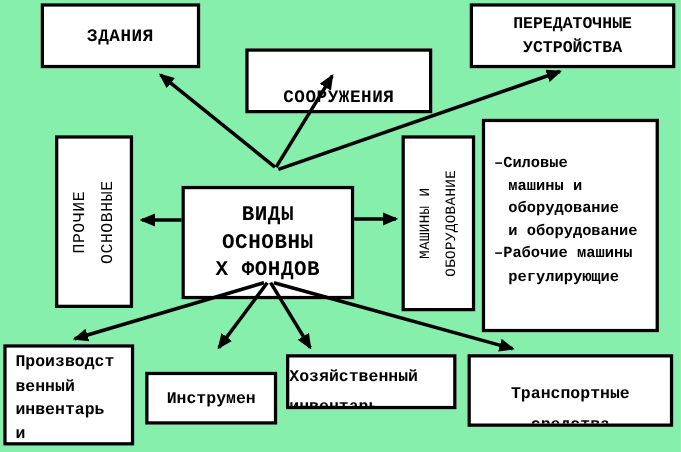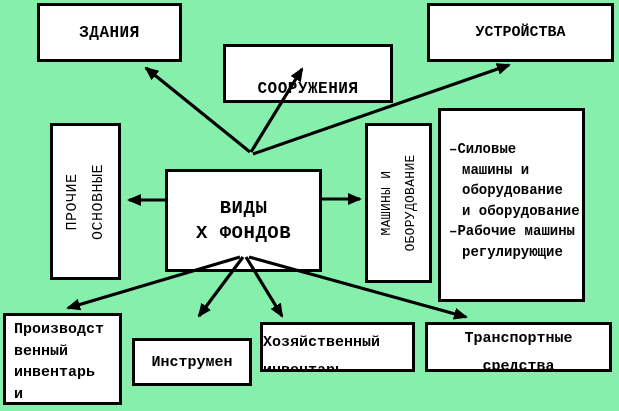--- a/index.html
+++ b/index.html
@@ -19,26 +19,26 @@
     overflow:hidden;
   }
   .center-text{display:flex;align-items:center;justify-content:center;text-align:center;}
   .bottom-text{display:flex;align-items:flex-end;justify-content:center;text-align:center;}
 
   #box-buildings{left:37px;top:3px;width:145px;height:59px;font-weight:bold;font-size:16px;letter-spacing:0.5px;}
   #box-structures{left:223px;top:3px;width:170px;height:59px;font-weight:bold;font-size:16px;letter-spacing:0.5px;padding-bottom:2px;margin-top:41px;}
   #box-transmission{left:427px;top:3px;width:187px;height:59px;font-weight:bold;font-size:15px;line-height:22px;}
   #box-other-fixed{left:50px;top:123px;width:71px;height:157px;}
   #box-machines{left:365px;top:123px;width:67px;height:160px;}
-  #box-machines-detail{left:438px;top:108px;width:147px;height:194px;font-weight:bold;font-size:14px;line-height:20.5px;padding-top:28px;}
+  #box-machines-detail{left:438px;top:108px;width:161px;height:194px;font-weight:bold;font-size:14px;line-height:20.5px;padding-top:28px;}
   #box-center{left:165px;top:154px;width:157px;height:103px;font-weight:bold;font-size:19px;line-height:25px;letter-spacing:0.5px;margin-top:15px;}
   #box-production{left:3px;top:313px;width:119px;height:92px;font-weight:bold;font-size:15px;line-height:21.5px;padding:3px 2px 0 8px;}
   #box-instrument{left:132px;top:338px;width:120px;height:48px;font-weight:bold;font-size:15px;}
   #box-household{left:260px;top:322px;width:155px;height:50px;font-weight:bold;font-size:15px;line-height:28px;padding-top:4px;text-align:left;}
-  #box-transport{left:425px;top:322px;width:187px;height:50px;font-weight:bold;font-size:15px;line-height:28px;padding-top:0;text-align:center;}
+  #box-transport{left:425px;top:322px;width:187px;height:66px;font-weight:bold;font-size:15px;line-height:28px;padding-top:20px;text-align:center;}
 
   .vertical-wrap{position:relative;width:100%;height:100%;}
   .vertical-text{
     position:absolute;left:50%;top:50%;
     transform:translate(-50%,-50%) rotate(-90deg);
     text-align:center;white-space:nowrap;
   }
   #box-other-fixed .vertical-text{font-size:15px;line-height:26px;letter-spacing:0.5px;}
   #box-machines .vertical-text{font-size:13px;line-height:24px;letter-spacing:0.3px;}
 
@@ -75,36 +75,38 @@
   <div class="box center-text" id="box-buildings">
     <span>ЗДАНИЯ</span>
   </div>
 
   <div class="box bottom-text" id="box-structures">
     <span>СООРУЖЕНИЯ</span>
   </div>
 
   <div class="box center-text" id="box-transmission">
     <div>
+      <div>ПЕРЕДАТОЧНЫЕ</div>
       <div>УСТРОЙСТВА</div>
     </div>
   </div>
 
   <div class="box" id="box-other-fixed">
     <div class="vertical-wrap">
       <div class="vertical-text">
         <div>ПРОЧИЕ</div>
         <div>ОСНОВНЫЕ</div>
       </div>
     </div>
   </div>
 
   <div class="box center-text" id="box-center">
     <div>
       <div>ВИДЫ</div>
+      <div>ОСНОВНЫ</div>
       <div>Х ФОНДОВ</div>
     </div>
   </div>
 
   <div class="box" id="box-machines">
     <div class="vertical-wrap">
       <div class="vertical-text">
         <div>МАШИНЫ И</div>
         <div>ОБОРУДОВАНИЕ</div>
       </div>

